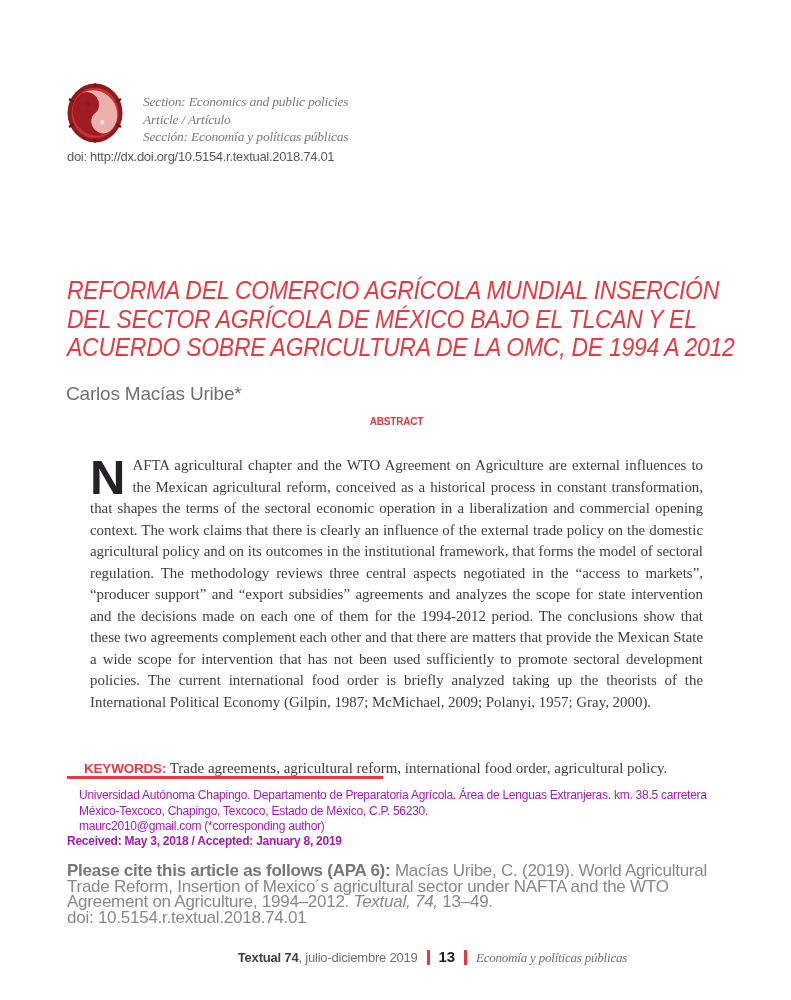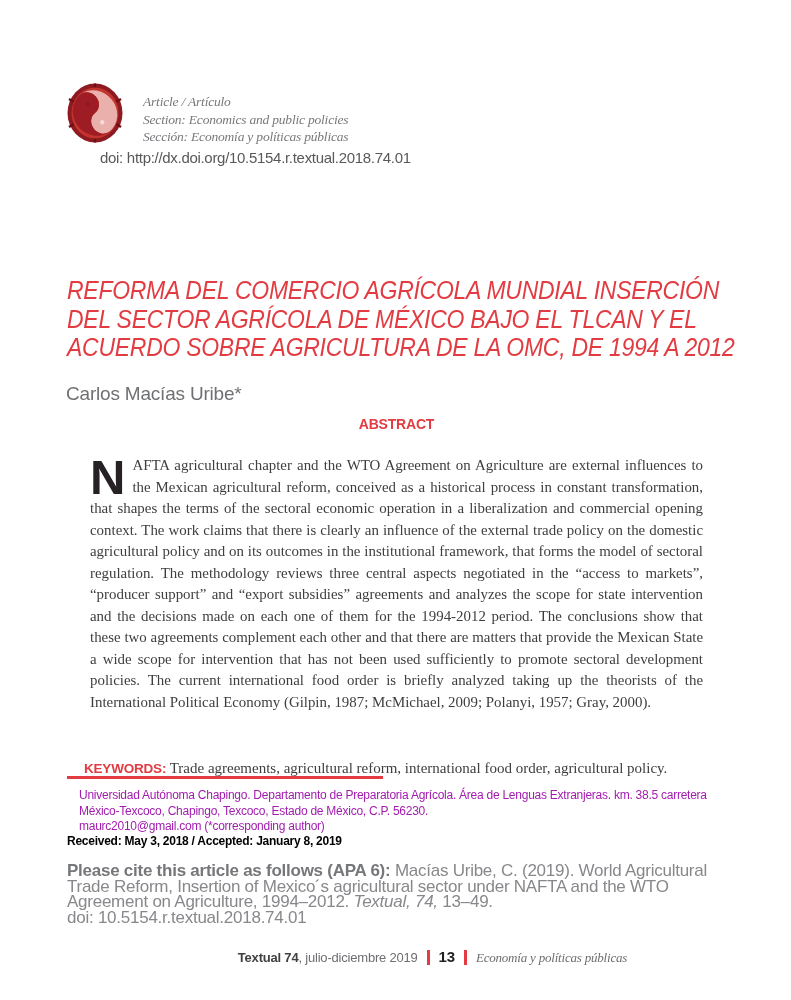--- a/index.html
+++ b/index.html
@@ -9,41 +9,41 @@
   }
   
   .logo{position:absolute;left:66px;top:82px;width:58px;height:62px;}
   .pub-info{
     position:absolute;left:143px;top:93px;
     font-family:"Liberation Serif",serif;font-style:italic;
     font-size:13.5px;line-height:17.5px;color:#77787b;letter-spacing:-0.2px;
   }
   .doi-line{
     position:absolute;left:67px;top:149px;
-    font-size:15px;color:#58595b;letter-spacing:-0.3px;margin-left:33px;
+    font-size:13px;color:#58595b;letter-spacing:-0.3px;
   }
   
   .title-en{position:absolute;left:67px;top:176px;color:#e23b41;}
   .title-en .tline{
     font-weight:bold;font-size:24px;line-height:28.5px;letter-spacing:-0.5px;
     transform:scaleX(0.88);transform-origin:0 50%;white-space:nowrap;
   }
   .title-es{position:absolute;left:67px;top:276px;color:#e23b41;font-style:italic;}
   .title-es .tline{
     font-weight:normal;font-size:25px;line-height:28.5px;letter-spacing:-0.3px;
     transform:scaleX(0.92);transform-origin:0 50%;white-space:nowrap;
   }
   .author{
     position:absolute;left:66px;top:383px;
     font-size:19px;color:#6f7073;letter-spacing:-0.2px;
   }
   
   .abstract-heading{
     position:absolute;left:90px;top:416px;width:613px;text-align:center;
-    font-weight:bold;font-size:14px;color:#e23b41;letter-spacing:-0.2px;
+    font-weight:bold;font-size:10px;color:#e23b41;letter-spacing:-0.2px;
   }
   .abstract-body{
     position:absolute;left:90px;top:455px;width:613px;
     font-family:"Liberation Serif",serif;font-size:14.9px;line-height:21.5px;
     color:#3e3e40;text-align:justify;
   }
   .dropcap{
     float:left;font-family:"Liberation Sans",sans-serif;font-weight:bold;
     font-size:49px;line-height:38px;color:#262124;margin:3px 7px 0 0;
   }
@@ -54,21 +54,21 @@
   .kw-label{font-family:"Liberation Sans",sans-serif;font-weight:bold;font-size:13.5px;color:#e23b41;letter-spacing:-0.2px;}
   
   .footnote-rule{position:absolute;left:67px;top:776px;width:316px;height:3px;background:#e23b41;}
   .affiliation{
     position:absolute;left:67px;top:788px;width:655px;
     font-size:12px;line-height:15.5px;color:#a21caf;letter-spacing:-0.25px;margin-left:12px;
   }
   .affiliation .block{display:block;}
   .received{
     position:absolute;left:67px;top:834px;
-    font-weight:bold;font-size:12px;color:#000000;letter-spacing:-0.25px;
+    font-weight:bold;font-size:12px;color:#a21caf;letter-spacing:-0.25px;
   }
   .citation{
     position:absolute;left:67px;top:863px;width:655px;
     font-size:17px;line-height:15.5px;color:#87888b;letter-spacing:-0.25px;
   }
   .cite-label{font-weight:bold;color:#76777a;}
   .cite-italic{font-style:italic;}
   .cite-doi{display:block;}
   
   .footer{
@@ -100,22 +100,22 @@
       <g transform="rotate(-38 29 31)">
         <path d="M29 7.5 a21.5 23.5 0 0 1 0 47 a10.75 11.75 0 0 1 0 -23.5 a10.75 11.75 0 0 0 0 -23.5 z" fill="#eab0ac"></path>
         <path d="M29 54.5 a21.5 23.5 0 0 1 0 -47 a10.75 11.75 0 0 1 0 23.5 a10.75 11.75 0 0 0 0 23.5 z" fill="#9e1c23"></path>
         <circle cx="29" cy="19.25" r="2.2" fill="#8f1b22"></circle>
         <circle cx="29" cy="42.75" r="2.2" fill="#f6dcd9"></circle>
       </g>
     </svg>
   </div>
 
   <div class="pub-info">
+    <div>Section: Economics and public policies</div>
     <div>Article / Artículo</div>
-    <div>Section: Economics and public policies</div>
     <div>Sección: Economía y políticas públicas</div>
   </div>
 
   <div class="doi-line">doi: http://dx.doi.org/10.5154.r.textual.2018.74.01</div>
 
 
   <h2 class="title-es" style="margin:0;">
     <div class="tline">REFORMA DEL COMERCIO AGRÍCOLA MUNDIAL INSERCIÓN</div>
     <div class="tline">DEL SECTOR AGRÍCOLA DE MÉXICO BAJO EL TLCAN Y EL</div>
     <div class="tline">ACUERDO SOBRE AGRICULTURA DE LA OMC, DE 1994 A 2012</div>

